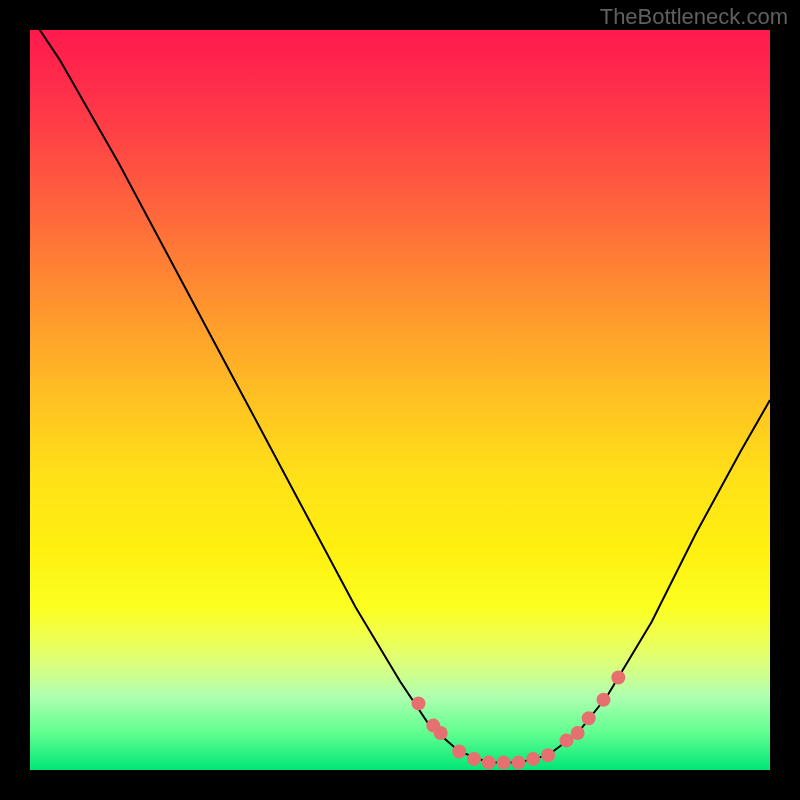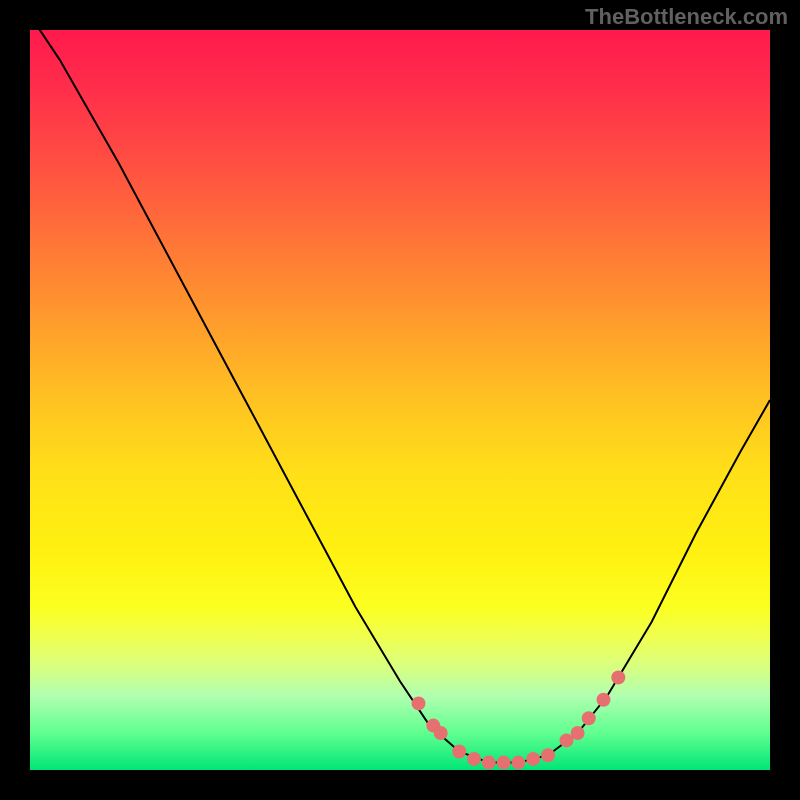--- a/index.html
+++ b/index.html
@@ -10,21 +10,21 @@
     font-family: Arial, sans-serif;
     position: relative;
     overflow: hidden;
   }
   .attribution {
     position: absolute;
     top: 4px;
     right: 12px;
     color: #606060;
     font-size: 22px;
-    font-weight: 700;
+    font-weight: 400;
     z-index: 10;
   }
   .chart-area {
     position: absolute;
     left: 30px;
     top: 30px;
     width: 740px;
     height: 740px;
   }
   .gradient-bg {

